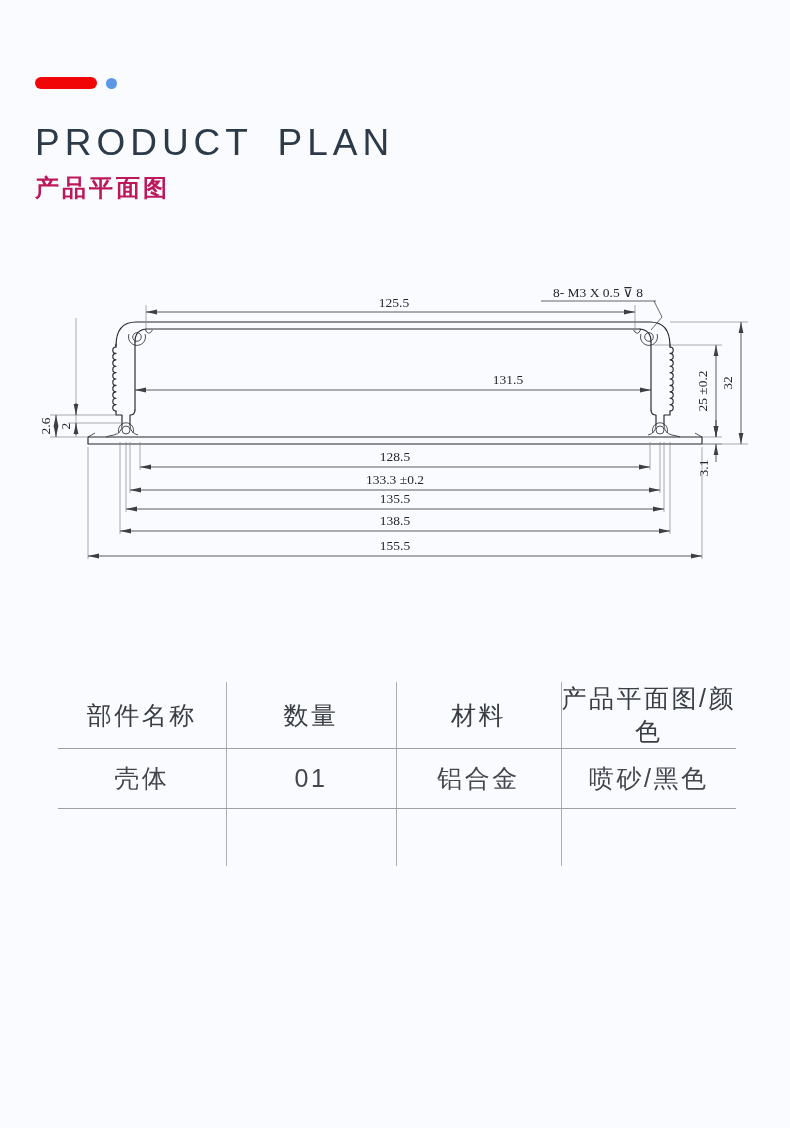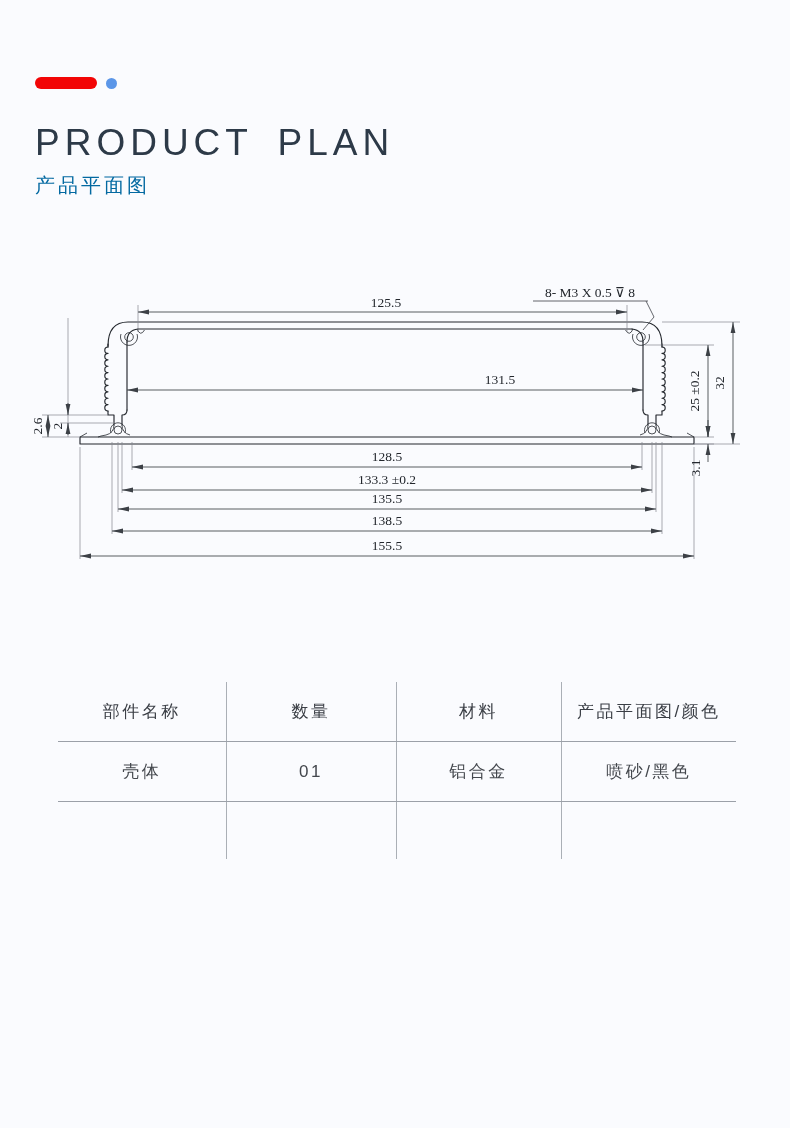--- a/index.html
+++ b/index.html
@@ -11,38 +11,38 @@
   
   .header{position:absolute;left:35px;top:76px;}
   .accent-row{display:flex;align-items:center;gap:9px;height:14px;}
   .accent-bar{width:62px;height:12px;border-radius:6px;}
   .accent-dot{width:11px;height:11px;border-radius:50%;}
   .title-en{
     margin-top:32px;font-size:37px;font-weight:200;letter-spacing:5px;
     color:#2d3a48;font-family:"Liberation Sans", sans-serif;word-spacing:10px;
   }
   .title-zh{
-    margin-top:8px;font-size:20px;font-weight:400;letter-spacing:3px;color:#0369a1;
+    margin-top:8px;font-size:24px;font-weight:700;letter-spacing:3px;color:#be185d;
   }
   
-  .drawing-wrap{position:absolute;left:30px;top:270px;width:740px;height:312px;text-decoration:underline;}
+  .drawing-wrap{position:absolute;left:38px;top:270px;width:740px;height:312px;text-decoration:underline;}
   svg{overflow:visible;display:block;}
   .pro{stroke:#23272d;stroke-width:1.15;fill:none;stroke-linecap:round;stroke-linejoin:round;}
   .thin{stroke:#23272d;stroke-width:.8;fill:none;}
   .ext{stroke:#84888f;stroke-width:.7;fill:none;}
   .dim{stroke:#3c4046;stroke-width:.85;fill:none;
        marker-start:url(#mS);marker-end:url(#mE);}
   .dimE{stroke:#3c4046;stroke-width:.85;fill:none;marker-end:url(#mE);}
   .ldr{stroke:#3c4046;stroke-width:.8;fill:none;}
   .dtx{font:13.5px "Liberation Serif", serif;fill:#23272d;}
   
   .parts-table{
     position:absolute;left:58px;top:682px;width:678px;
     border-collapse:collapse;table-layout:fixed;
-    color:#43474d;font-size:17px;letter-spacing:2.5px;
+    color:#43474d;font-size:25px;letter-spacing:2.5px;
   }
   .parts-table col:nth-child(1){width:168px;}
   .parts-table col:nth-child(2){width:170px;}
   .parts-table col:nth-child(3){width:165px;}
   .parts-table col:nth-child(4){width:175px;}
   .parts-table th,.parts-table td{
     height:59px;text-align:center;vertical-align:middle;
     font-weight:400;padding:0;
   }
   .parts-table th{color:#3a3e45;}

